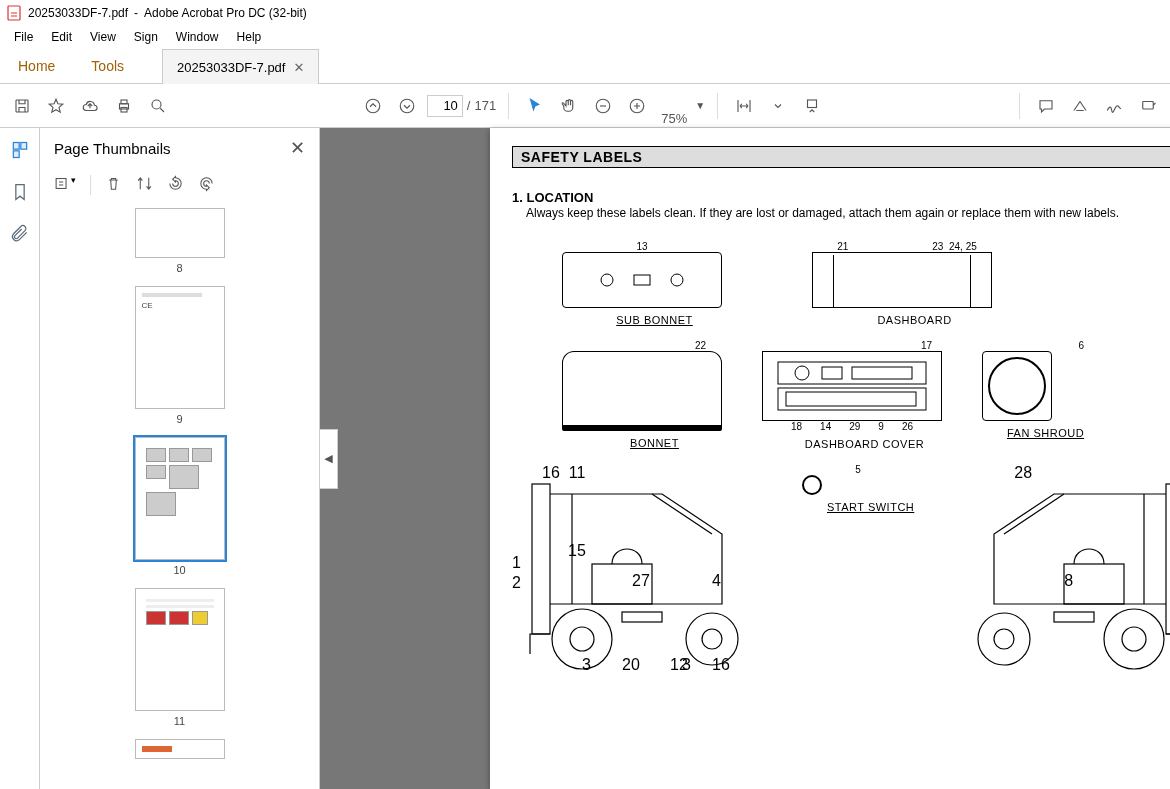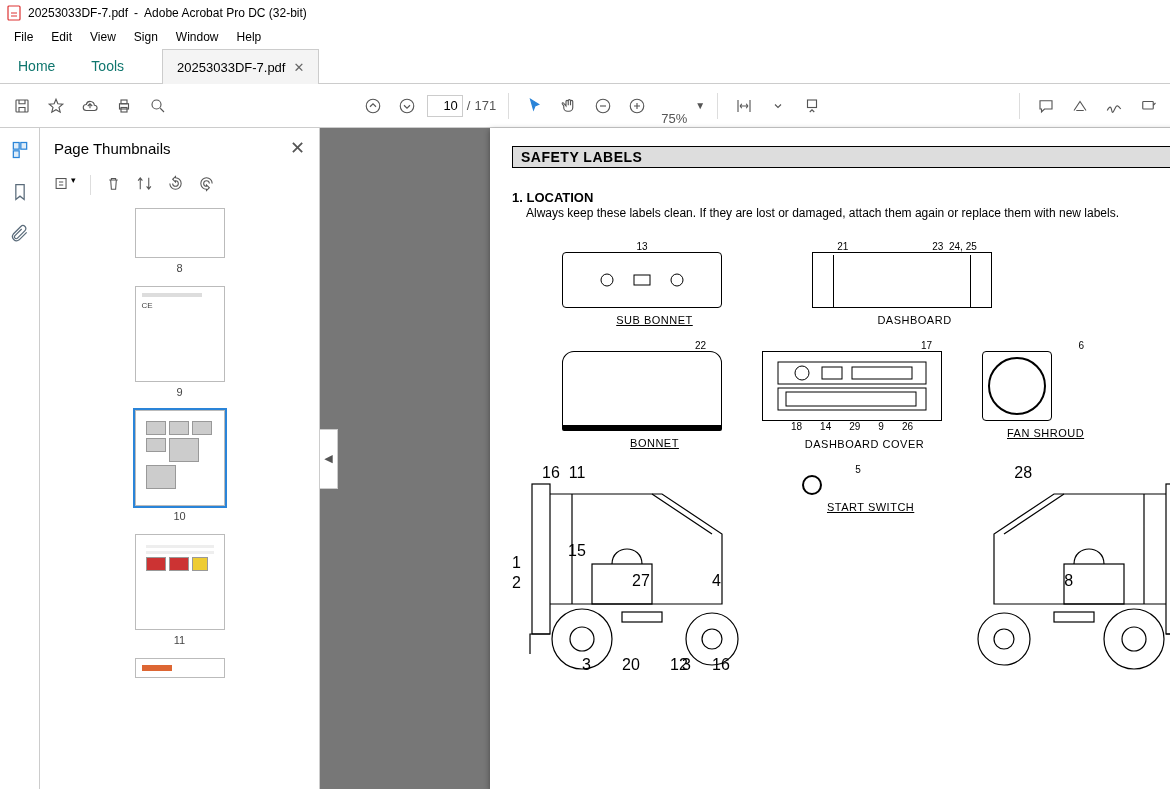--- a/index.html
+++ b/index.html
@@ -6,21 +6,21 @@
 body { width:1170px; height:789px; background:#fff; overflow:hidden; position:relative; }
 
 
 .titlebar { height:26px; display:flex; align-items:center; padding:0 6px; font-size:12px; gap:6px; }
 .titlebar svg { width:16px; height:16px; }
 
 .menubar { height:22px; display:flex; align-items:center; padding:0 6px; font-size:12px; gap:2px; }
 .menubar span { padding:2px 8px; }
 
 .tabbar { height:36px; display:flex; align-items:stretch; border-bottom:1px solid #ccc; }
-.tabbar .mtab { padding:0 18px; display:flex; align-items:center; font-size:14px; color:#0f766e; }
+.tabbar .mtab { padding:0 18px; display:flex; align-items:center; font-size:14px; color:#a16207; }
 .tabbar .ftab { padding:0 14px; display:flex; align-items:center; font-size:13px; border-top:1px solid #ccc; border-right:1px solid #ccc; border-left:1px solid #ccc; background:#f4f4f4; position:relative; top:1px; gap:8px;}
 .tabbar .ftab .x { font-size:13px; color:#666; }
 
 
 .toolbar { height:44px; border-bottom:1px solid #ccc; display:flex; align-items:center; padding:0 8px; justify-content:space-between; }
 .t-group { display:flex; align-items:center; gap:6px; }
 .t-divider { width:1px; height:26px; background:#ddd; margin:0 6px; }
 .ticon { width:28px; height:28px; display:flex; align-items:center; justify-content:center; color:#555; }
 .ticon svg { width:18px; height:18px; stroke:#555; fill:none; stroke-width:1.5; }
 .pagebox { display:flex; align-items:center; gap:4px; font-size:13px; color:#555;}
@@ -36,21 +36,21 @@
 .leftbar .active svg { stroke:#2a84d8; fill:#2a84d8; fill-opacity:.15;}
 
 .thumbpanel { width:280px; border-right:1px solid #ccc; display:flex; flex-direction:column; }
 .thumbpanel .hdr { height:40px; display:flex; align-items:center; justify-content:space-between; padding:0 14px; font-size:15px;}
 .thumbpanel .hdr .x{ font-size:18px; color:#555;}
 .thumbtools { height:34px; display:flex; align-items:center; gap:14px; padding:0 14px;}
 .thumbtools svg { width:17px; height:17px; stroke:#555; fill:none; stroke-width:1.5;}
 .thumbtools .sep { width:1px; height:20px; background:#ddd;}
 .thumbs { flex:1; overflow:hidden; padding:6px 0 0 0; display:flex; flex-direction:column; align-items:center; gap:12px;}
 .thumb { width:90px; display:flex; flex-direction:column; align-items:center; gap:4px; font-size:11px; color:#444;}
-.thumb .pg { width:90px; height:96px; background:#fff; border:1px solid #bbb; display:flex; flex-direction:column; padding:6px; gap:4px;}
+.thumb .pg { width:90px; height:123px; background:#fff; border:1px solid #bbb; display:flex; flex-direction:column; padding:6px; gap:4px;}
 .thumb.sel .pg { outline:2px solid #2a84d8;}
 .thumb.partial .pg { height:50px;}
 .thumb .pg .ln { height:4px; background:#ddd; width:80%;}
 .thumb .pg .lns { height:3px; background:#eee; width:70%;}
 .thumb .pg .blk { height:14px; width:20px; background:#ccc; border:1px solid #999;}
 .thumb .pg.row { flex-direction:row; flex-wrap:wrap; align-content:flex-start; gap:3px; padding:10px;}
 
 .docarea { flex:1; background:#777; position:relative; display:flex;}
 .collapse { width:18px; height:60px; background:#fff; border:1px solid #ccc; border-left:none; position:absolute; left:0; top:50%; transform:translateY(-50%); display:flex; align-items:center; justify-content:center; font-size:11px; color:#555;}
 .page { position:absolute; left:170px; top:0; width:840px; background:#fff; box-shadow:0 2px 6px rgba(0,0,0,.4); padding:18px 22px 12px 22px; height:100%; overflow:hidden;}

